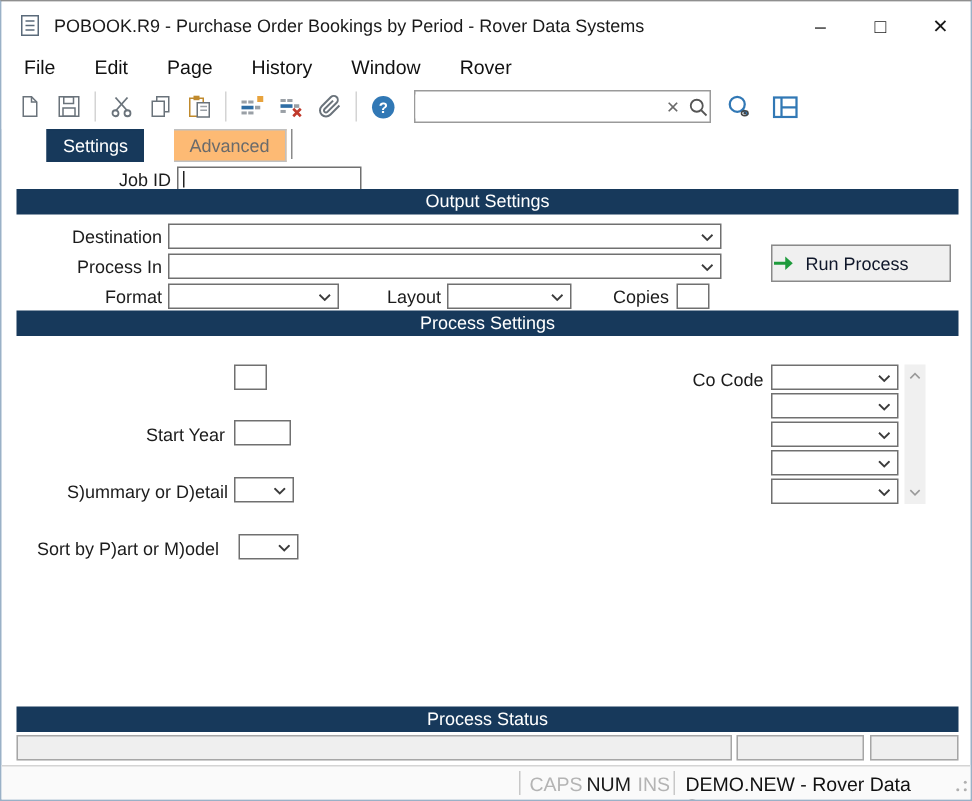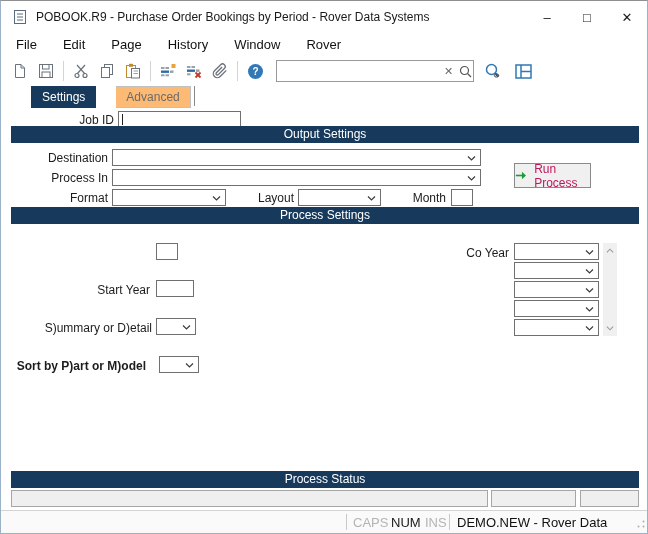--- a/index.html
+++ b/index.html
@@ -29,23 +29,23 @@
   .tab.inactive{background:#fdba74;color:#6b6b6b;border:1px solid #c0c0c0;border-left:0;}
   .tabedge{width:3px;height:20px;border-right:1px solid #8a8a8a;}
   
   .lbl{position:absolute;font-size:12px;color:#1c1c1c;text-align:right;white-space:nowrap;}
   .txt{position:absolute;background:#fff;border:1px solid #707070;box-sizing:border-box;}
   .caret{position:absolute;left:3px;top:2px;width:1px;height:11px;background:#222;}
   .sel{position:absolute;background:#fff;border:1px solid #707070;box-sizing:border-box;}
   .chev{position:absolute;right:4px;top:50%;margin-top:-2px;}
   .hdrbar{position:absolute;left:10px;width:628px;height:17px;background:#17395B;color:#fff;
           font-size:12px;text-align:center;line-height:17px;}
-  .runbtn{position:absolute;left:513px;top:162px;width:77px;height:25px;background:#f0f0f0;
-          border:1px solid #8a8a8a;display:flex;align-items:center;justify-content:center;gap:7px;
-          font-size:12px;color:#be185d;box-sizing:border-box;}
+  .runbtn{position:absolute;left:513px;top:162px;width:120px;height:25px;background:#f0f0f0;
+          border:1px solid #8a8a8a;display:flex;align-items:center;justify-content:flex-start;gap:7px;
+          font-size:12px;color:#0f172a;box-sizing:border-box;}
   .statusfield{position:absolute;top:489px;height:17px;background:#efefef;border:1px solid #a6a6a6;box-sizing:border-box;}
   .scrolltrack{position:absolute;left:602px;top:242px;width:14px;height:93px;background:#f0f0f0;}
   .scrollarrow{position:absolute;left:0;width:14px;height:15px;display:flex;align-items:center;justify-content:center;}
   
   .statusbar{position:absolute;left:0;right:0;bottom:0;height:22px;background:#fafafa;border-top:1px solid #d4d4d4;
              font-size:13px;display:flex;align-items:center;}
   .sbsep{position:absolute;top:3px;width:1px;height:16px;background:#c8c8c8;}
   .sbind{position:absolute;top:4px;}
   .sb-off{color:#b4b4b4;}
   .sb-on{color:#1a1a1a;}
@@ -215,21 +215,21 @@
     <svg class="chev" width="9" height="5" viewBox="0 0 9 5">
         <path d="M1 0.5 L4.5 4 L8 0.5" fill="none" stroke="#3c3c3c" stroke-width="1.2"></path>
       </svg>
   </div>
   <div class="lbl" style="left:200px;width:93px;top:190px;">Layout</div>
   <div class="sel" style="left:297px;top:188px;width:83px;height:17px;">
     <svg class="chev" width="9" height="5" viewBox="0 0 9 5">
         <path d="M1 0.5 L4.5 4 L8 0.5" fill="none" stroke="#3c3c3c" stroke-width="1.2"></path>
       </svg>
   </div>
-  <div class="lbl" style="left:350px;width:95px;top:190px;">Month</div>
+  <div class="lbl" style="left:350px;width:95px;top:190px;">Copies</div>
   <div class="txt" style="left:450px;top:188px;width:22px;height:17px;"></div>
 
   <div class="runbtn">
     <svg width="15" height="11" viewBox="0 0 15 11">
         <line x1="1" y1="5.5" x2="11" y2="5.5" stroke="#1e9b3c" stroke-width="2"></line>
         <path d="M8.5 1 L13.5 5.5 L8.5 10 z" fill="#1e9b3c"></path>
       </svg>
     <span>Run Process</span>
   </div>
 
@@ -240,28 +240,28 @@
   <div class="lbl" style="left:49px;width:100px;top:282px;">Start Year</div>
   <div class="txt" style="left:155px;top:279px;width:38px;height:17px;"></div>
 
   <div class="lbl" style="left:1px;width:150px;top:320px;">S)ummary or D)etail</div>
   <div class="sel" style="left:155px;top:317px;width:40px;height:17px;">
     <svg class="chev" width="9" height="5" viewBox="0 0 9 5">
         <path d="M1 0.5 L4.5 4 L8 0.5" fill="none" stroke="#3c3c3c" stroke-width="1.2"></path>
       </svg>
   </div>
 
-  <div class="lbl" style="left:0;width:145px;top:358px;font-weight:bold;">Sort by P)art or M)odel</div>
+  <div class="lbl" style="left:0;width:145px;top:358px;">Sort by P)art or M)odel</div>
   <div class="sel" style="left:158px;top:355px;width:40px;height:17px;">
     <svg class="chev" width="9" height="5" viewBox="0 0 9 5">
         <path d="M1 0.5 L4.5 4 L8 0.5" fill="none" stroke="#3c3c3c" stroke-width="1.2"></path>
       </svg>
   </div>
 
-  <div class="lbl" style="left:408px;width:100px;top:245px;">Co Year</div>
+  <div class="lbl" style="left:408px;width:100px;top:245px;">Co Code</div>
   <div class="sel" style="left:513px;top:242px;width:85px;height:17px;">
     <svg class="chev" width="9" height="5" viewBox="0 0 9 5">
         <path d="M1 0.5 L4.5 4 L8 0.5" fill="none" stroke="#3c3c3c" stroke-width="1.2"></path>
       </svg>
   </div>
   <div class="sel" style="left:513px;top:261px;width:85px;height:17px;">
     <svg class="chev" width="9" height="5" viewBox="0 0 9 5">
         <path d="M1 0.5 L4.5 4 L8 0.5" fill="none" stroke="#3c3c3c" stroke-width="1.2"></path>
       </svg>
   </div>

